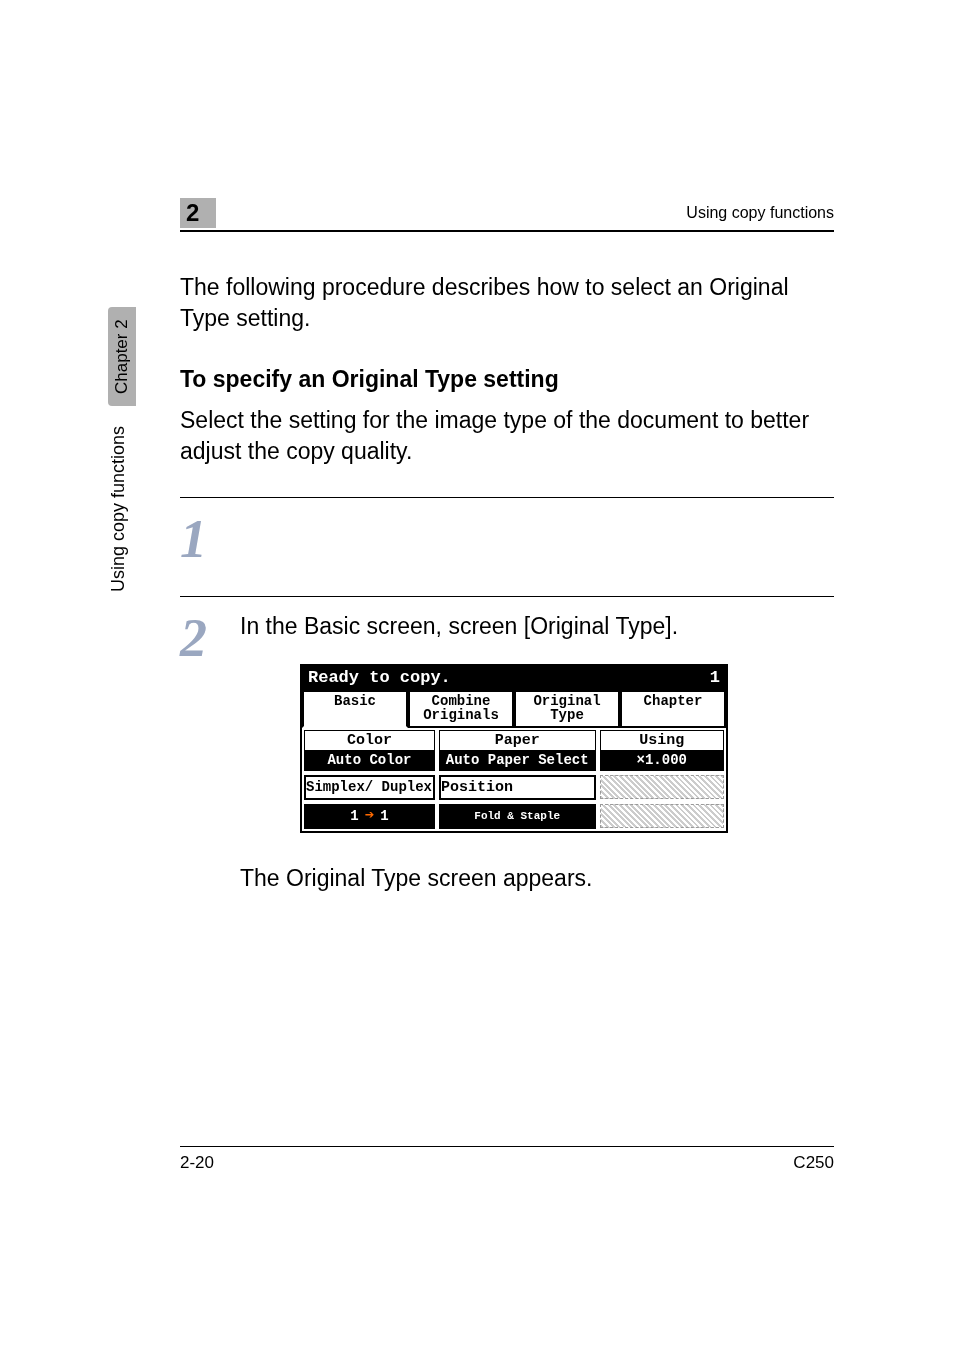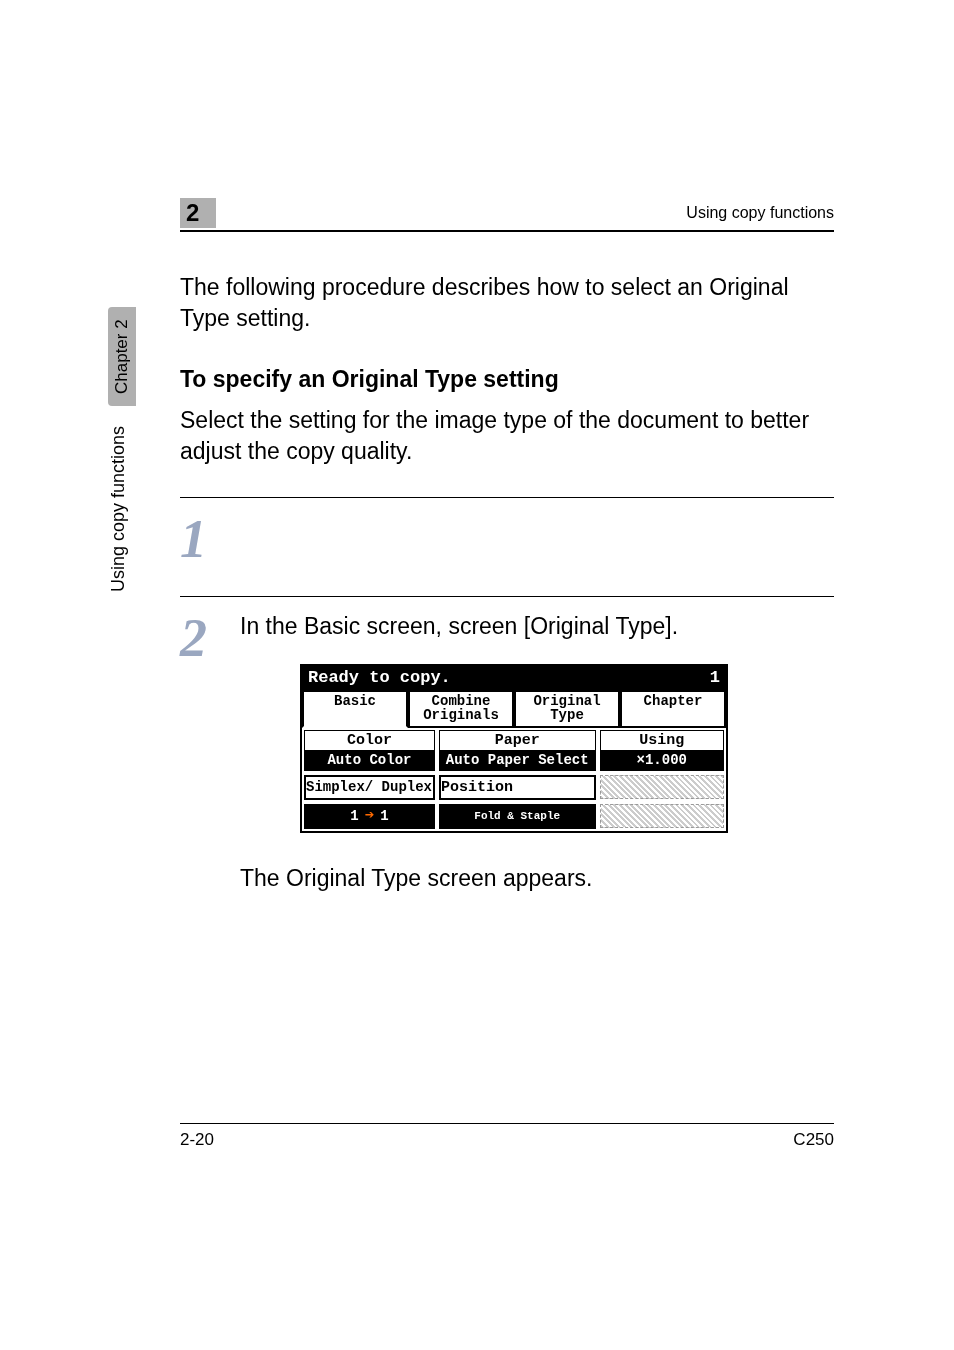--- a/index.html
+++ b/index.html
@@ -217,21 +217,21 @@
     align-items:center;
     gap:6px;
   }
   .arrow-orange { color:#ff6a00; font-size:16px; }
 
   
   .footer {
     position: absolute;
     left: 180px;
     right: 120px;
-    bottom: 200px;
+    bottom: 177px;
     border-top: 1.5px solid #000;
     padding-top: 6px;
     font-size: 17px;
     display: flex;
     justify-content: space-between;
   }
 
 </style>
 </head>
 <body>

